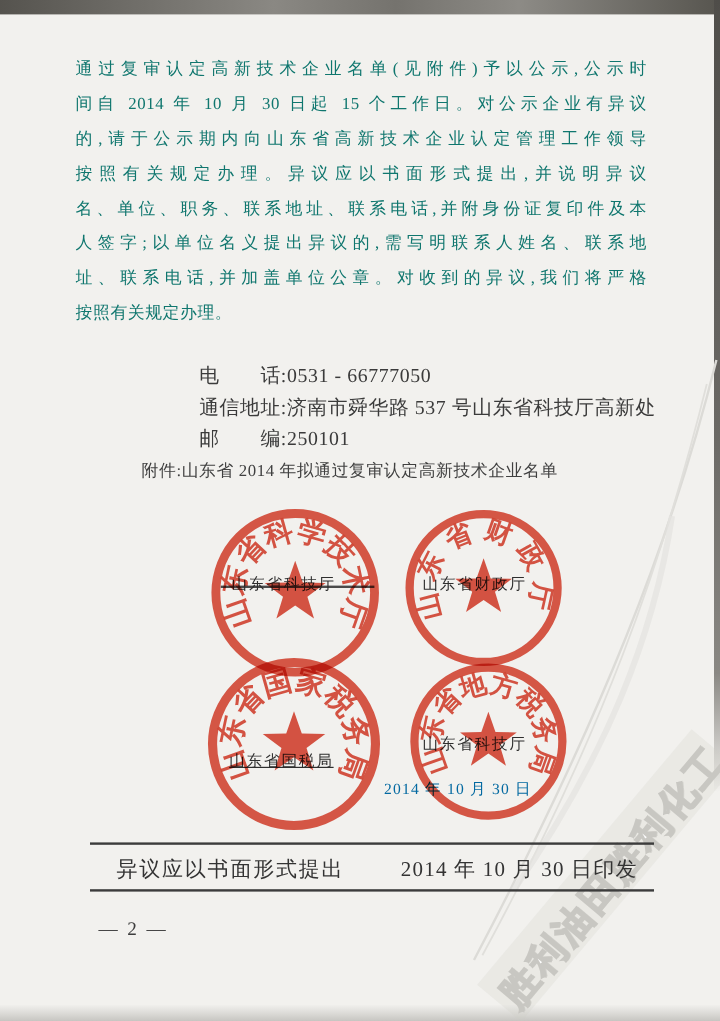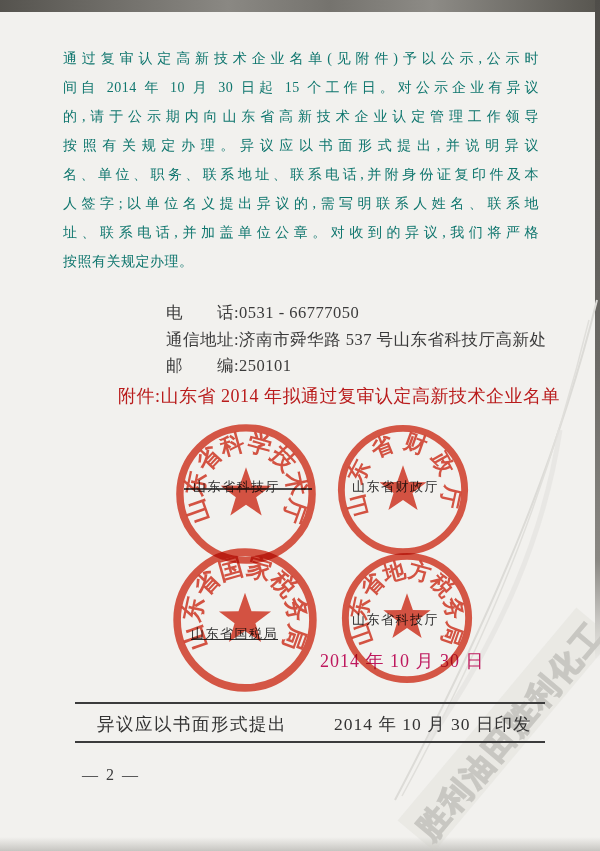--- a/index.html
+++ b/index.html
@@ -24,38 +24,38 @@
     -webkit-text-stroke:1.5px #c8c7c2;text-shadow:1px 1px 0 rgba(170,169,164,.35);z-index:1;}
 
   
   .body-text{position:absolute;left:63px;top:44px;width:476px;z-index:2;
     font-size:14px;line-height:29px;color:#0f766e;letter-spacing:.5px;}
   .body-text .line{height:29px;overflow:hidden;text-align:justify;text-align-last:justify;}
   .body-text .line.last{text-align-last:left;}
 
   .contact{position:absolute;left:118px;top:300px;z-index:2;font-size:16.5px;line-height:26.5px;
     color:#3b3b3b;letter-spacing:.5px;white-space:nowrap;margin-left:48px;}
-  .attachment{position:absolute;left:118px;top:384px;z-index:2;font-size:18px;color:#b91c1c;
+  .attachment{position:absolute;left:118px;top:384px;z-index:2;font-size:14px;color:#404040;
     letter-spacing:.5px;white-space:nowrap;}
 
   
   .seal{position:absolute;z-index:3;mix-blend-mode:multiply;opacity:.93;}
   .seal svg{display:block;width:100%;height:100%;}
   .seal-1{left:172px;top:420px;width:148px;height:148px;}
   .seal-2{left:334px;top:421px;width:138px;height:138px;}
   .seal-3{left:169px;top:544px;width:152px;height:152px;}
   .seal-4{left:338px;top:549px;width:138px;height:138px;}
   .seal-label{position:absolute;z-index:2;font-size:13px;color:#2e2e2e;letter-spacing:1.5px;white-space:nowrap;}
   .label-1{left:193px;top:478px;}
   .label-2{left:352px;top:478px;}
   .label-3{left:191px;top:625px;text-decoration:underline;}
   .label-4{left:352px;top:611px;}
   .strike{position:absolute;left:184px;top:488px;width:128px;height:2px;background:#4a4a4a;z-index:2;}
 
-  .date-line{position:absolute;left:320px;top:649px;z-index:2;font-size:18px;color:#be185d;
+  .date-line{position:absolute;left:320px;top:649px;z-index:2;font-size:13px;color:#0369a1;
     letter-spacing:1px;white-space:nowrap;}
 
   
   .footer-rule{position:absolute;left:75px;width:470px;height:2px;background:#3c3c3c;z-index:2;}
   .rule-top{top:702px;}
   .rule-bottom{top:741px;}
   .footer-issuer{position:absolute;left:97px;top:712px;z-index:2;font-size:17.5px;letter-spacing:1.5px;
     color:#333;white-space:nowrap;}
   .footer-date{position:absolute;left:334px;top:712px;z-index:2;font-size:17.5px;letter-spacing:1px;
     color:#333;white-space:nowrap;text-align:right;}

